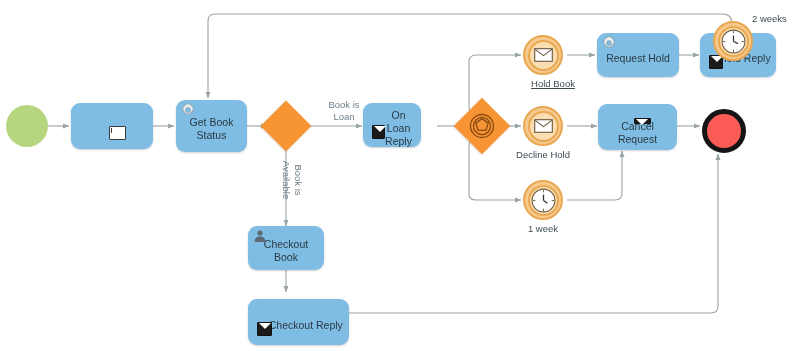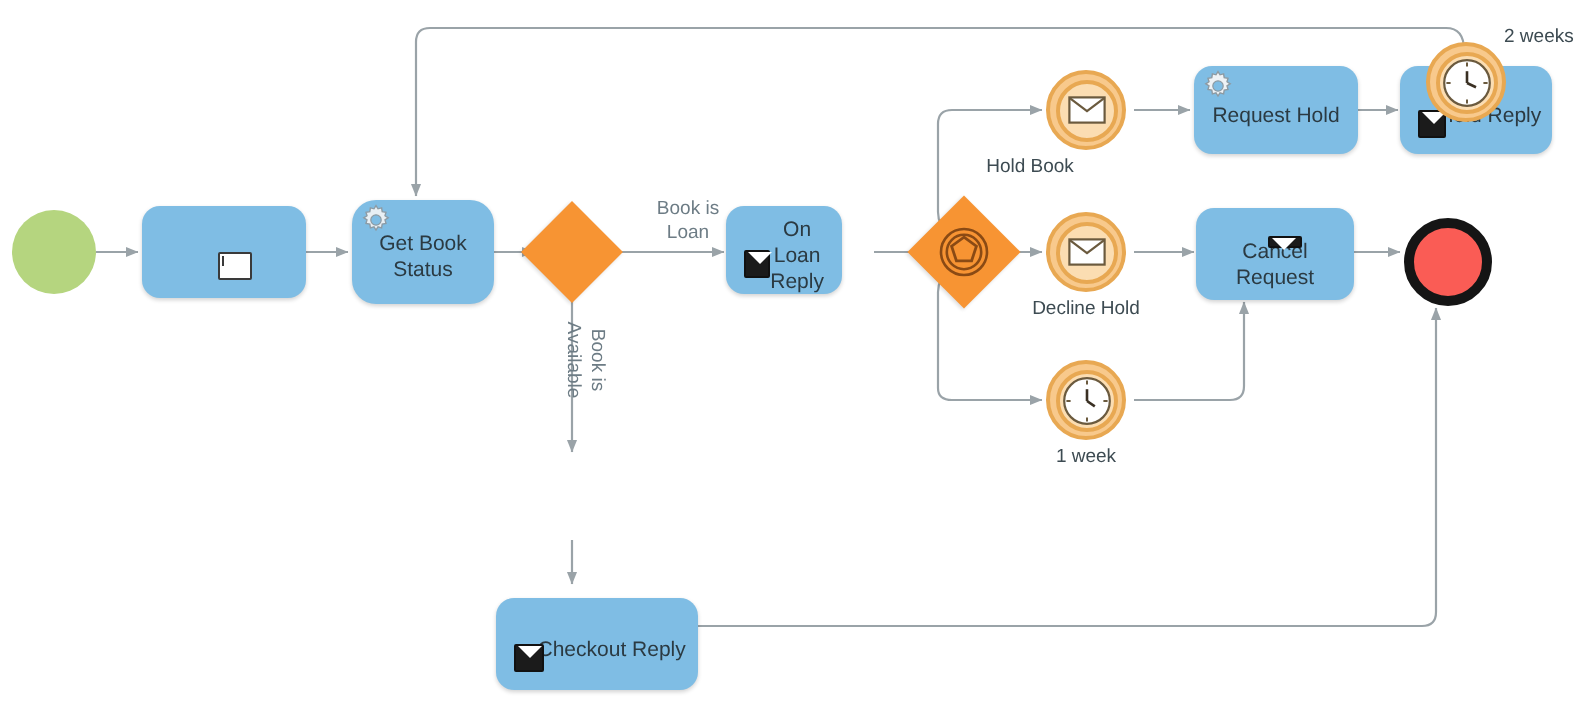--- a/index.html
+++ b/index.html
@@ -130,21 +130,21 @@
       <path d="M732,25 Q732,14 723,14 L215,14 Q208,14 208,21 L208,98"></path>
     </g>
   </svg>
 
   <div class="node start-ev" style="left:6px;top:105px;"></div>
 
   <div class="node task" style="left:71px;top:103px;width:82px;height:46px;">
     <span class="marker env-open"></span>
   </div>
 
-  <div class="node task" style="left:176px;top:100px;width:71px;height:52px;border-radius:12px;">
+  <div class="node task" style="left:176px;top:100px;width:71px;height:52px;">
     <svg class="gear-ic" viewBox="0 0 16 16">
       <path d="M8 5.2a2.8 2.8 0 1 0 0 5.6 2.8 2.8 0 0 0 0-5.6zm0 1.5a1.3 1.3 0 1 1 0 2.6 1.3 1.3 0 0 1 0-2.6z" fill="#e9eef1" stroke="#8d9aa2" stroke-width=".6"></path>
       <path d="M8 0.8l1 1.6 1.8-.5.3 1.9 1.9.3-.5 1.8 1.6 1-1.6 1 .5 1.8-1.9.3-.3 1.9-1.8-.5-1 1.6-1-1.6-1.8.5-.3-1.9-1.9-.3.5-1.8-1.6-1 1.6-1-.5-1.8 1.9-.3.3-1.9 1.8.5z" fill="#eef2f5" stroke="#8d9aa2" stroke-width=".7" opacity=".95"></path>
       <circle cx="8" cy="8" r="2.6" fill="#7FBDE4" stroke="#8d9aa2" stroke-width=".6"></circle>
     </svg>
     <span class="lbl">
       <span>Get Book</span><br>
       <span>Status</span>
     </span>
   </div>
@@ -175,21 +175,21 @@
   </div>
 
   <div class="node int-ev" style="left:523px;top:35px;">
     <span class="inner">
       <svg width="19" height="14" viewBox="0 0 19 14">
         <rect x="0.7" y="0.7" width="17.6" height="12.6" fill="#ffffff" stroke="#6b5a3e" stroke-width="1.1"></rect>
         <path d="M0.9,1.1 L9.5,7.6 L18.1,1.1" fill="none" stroke="#6b5a3e" stroke-width="1.1"></path>
       </svg>
     </span>
   </div>
-  <div class="caption" style="left:469px;top:78px;width:92px;">Hold Book</div>
+  <div class="caption" style="left:507px;top:78px;width:92px;text-decoration:underline;">Hold Book</div>
 
   <div class="node task" style="left:597px;top:33px;width:82px;height:44px;">
     <svg class="gear-ic" viewBox="0 0 16 16">
       <path d="M8 0.8l1 1.6 1.8-.5.3 1.9 1.9.3-.5 1.8 1.6 1-1.6 1 .5 1.8-1.9.3-.3 1.9-1.8-.5-1 1.6-1-1.6-1.8.5-.3-1.9-1.9-.3.5-1.8-1.6-1 1.6-1-.5-1.8 1.9-.3.3-1.9 1.8.5z" fill="#eef2f5" stroke="#8d9aa2" stroke-width=".7"></path>
       <circle cx="8" cy="8" r="2.6" fill="#7FBDE4" stroke="#8d9aa2" stroke-width=".6"></circle>
     </svg>
     <span class="lbl">Request Hold</span>
   </div>
 
   <div class="node task" style="left:700px;top:33px;width:76px;height:44px;">
@@ -241,19 +241,26 @@
   </div>
   <div class="caption" style="left:499px;top:223px;width:88px;">1 week</div>
 
   <div class="node task" style="left:598px;top:104px;width:79px;height:46px;flex-direction:column;">
     <span class="marker env-filled"></span>
     <span class="lbl">Cancel Request</span>
   </div>
 
   <div class="node end-ev" style="left:702px;top:109px;"></div>
 
+  <div class="node task" style="left:248px;top:226px;width:76px;height:44px;">
+    <svg class="user-ic" viewBox="0 0 14 14">
+      <circle cx="7" cy="4" r="2.6" fill="#5b6a73"></circle>
+      <path d="M1.6,13 C1.6,9.4 4,7.6 7,7.6 C10,7.6 12.4,9.4 12.4,13 z" fill="#5b6a73"></path>
+    </svg>
+    <span class="lbl">Checkout Book</span>
+  </div>
 
   <div class="node task" style="left:248px;top:299px;width:101px;height:46px;">
     <span class="marker env-filled"></span>
     <span class="lbl">Checkout Reply</span>
   </div>
 
 </div>
 
 </body></html>

